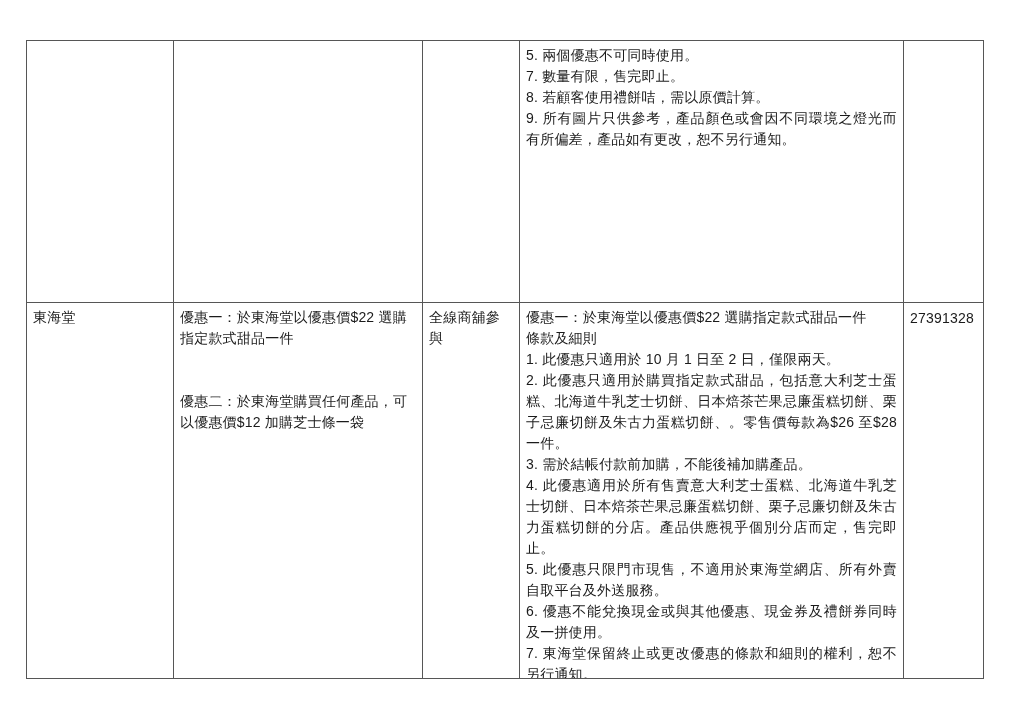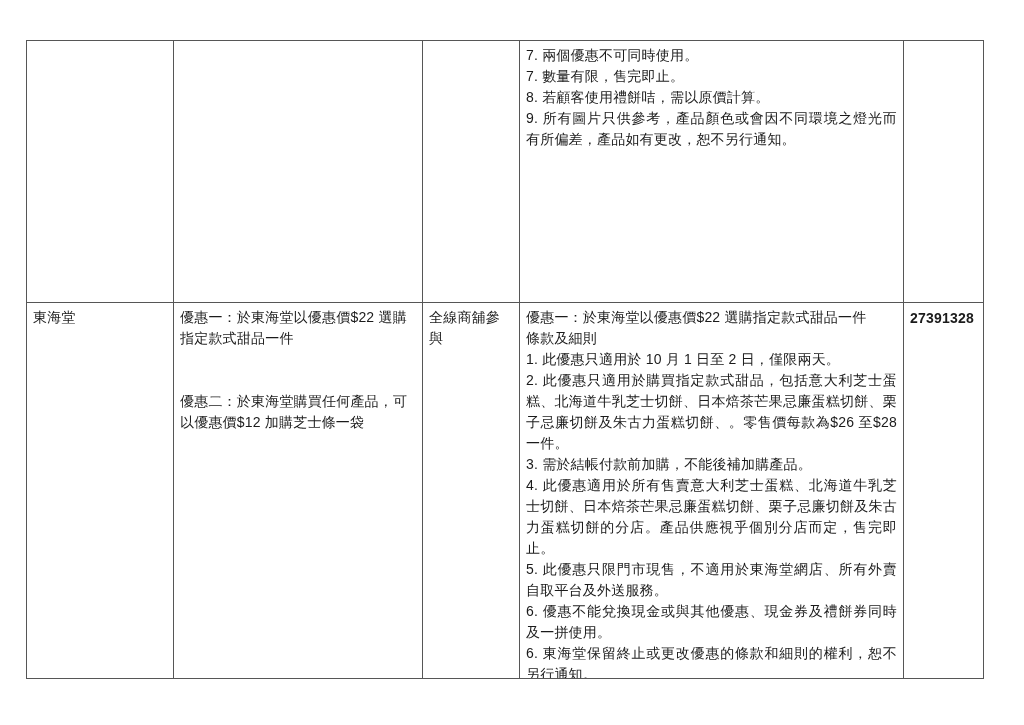--- a/index.html
+++ b/index.html
@@ -40,34 +40,33 @@
     margin: 0;
     min-height: 21px;
   }
   .terms-cell .para {
     text-align: justify;
   }
   .phone-cell {
     text-align: left;
     padding-right: 12px;
     padding-top: 5px;
-    font-weight: bold;
   }
 </style>
 </head>
 <body>
 
 <div class="page">
   <div class="doc-table">
 
     <div class="cell merchant-cell"></div>
     <div class="cell offer-cell"></div>
     <div class="cell stores-cell"></div>
     <div class="cell terms-cell">
-        <div class="para">7. 兩個優惠不可同時使用。</div>
+        <div class="para">5. 兩個優惠不可同時使用。</div>
         <div class="para">7. 數量有限，售完即止。</div>
         <div class="para">8. 若顧客使用禮餅咭，需以原價計算。</div>
         <div class="para">9. 所有圖片只供參考，產品顏色或會因不同環境之燈光而有所偏差，產品如有更改，恕不另行通知。</div>
       </div>
     <div class="cell phone-cell"></div>
 
     <div class="cell merchant-cell">東海堂</div>
     <div class="cell offer-cell">
         <div class="para">優惠一：於東海堂以優惠價$22 選購指定款式甜品一件</div>
         <div class="para"></div>
@@ -77,18 +76,18 @@
     <div class="cell stores-cell">全線商舖參與</div>
     <div class="cell terms-cell">
         <div class="para">優惠一：於東海堂以優惠價$22 選購指定款式甜品一件</div>
         <div class="para">條款及細則</div>
         <div class="para">1. 此優惠只適用於 10 月 1 日至 2 日，僅限兩天。</div>
         <div class="para">2. 此優惠只適用於購買指定款式甜品，包括意大利芝士蛋糕、北海道牛乳芝士切餅、日本焙茶芒果忌廉蛋糕切餅、栗子忌廉切餅及朱古力蛋糕切餅、。零售價每款為$26 至$28 一件。</div>
         <div class="para">3. 需於結帳付款前加購，不能後補加購產品。</div>
         <div class="para">4. 此優惠適用於所有售賣意大利芝士蛋糕、北海道牛乳芝士切餅、日本焙茶芒果忌廉蛋糕切餅、栗子忌廉切餅及朱古力蛋糕切餅的分店。產品供應視乎個別分店而定，售完即止。</div>
         <div class="para">5. 此優惠只限門市現售，不適用於東海堂網店、所有外賣自取平台及外送服務。</div>
         <div class="para">6. 優惠不能兌換現金或與其他優惠、現金券及禮餅券同時及一拼使用。</div>
-        <div class="para">6. 東海堂保留終止或更改優惠的條款和細則的權利，恕不另行通知。</div>
+        <div class="para">7. 東海堂保留終止或更改優惠的條款和細則的權利，恕不另行通知。</div>
       </div>
     <div class="cell phone-cell">27391328</div>
 
   </div>
 </div>
 
 </body></html>

